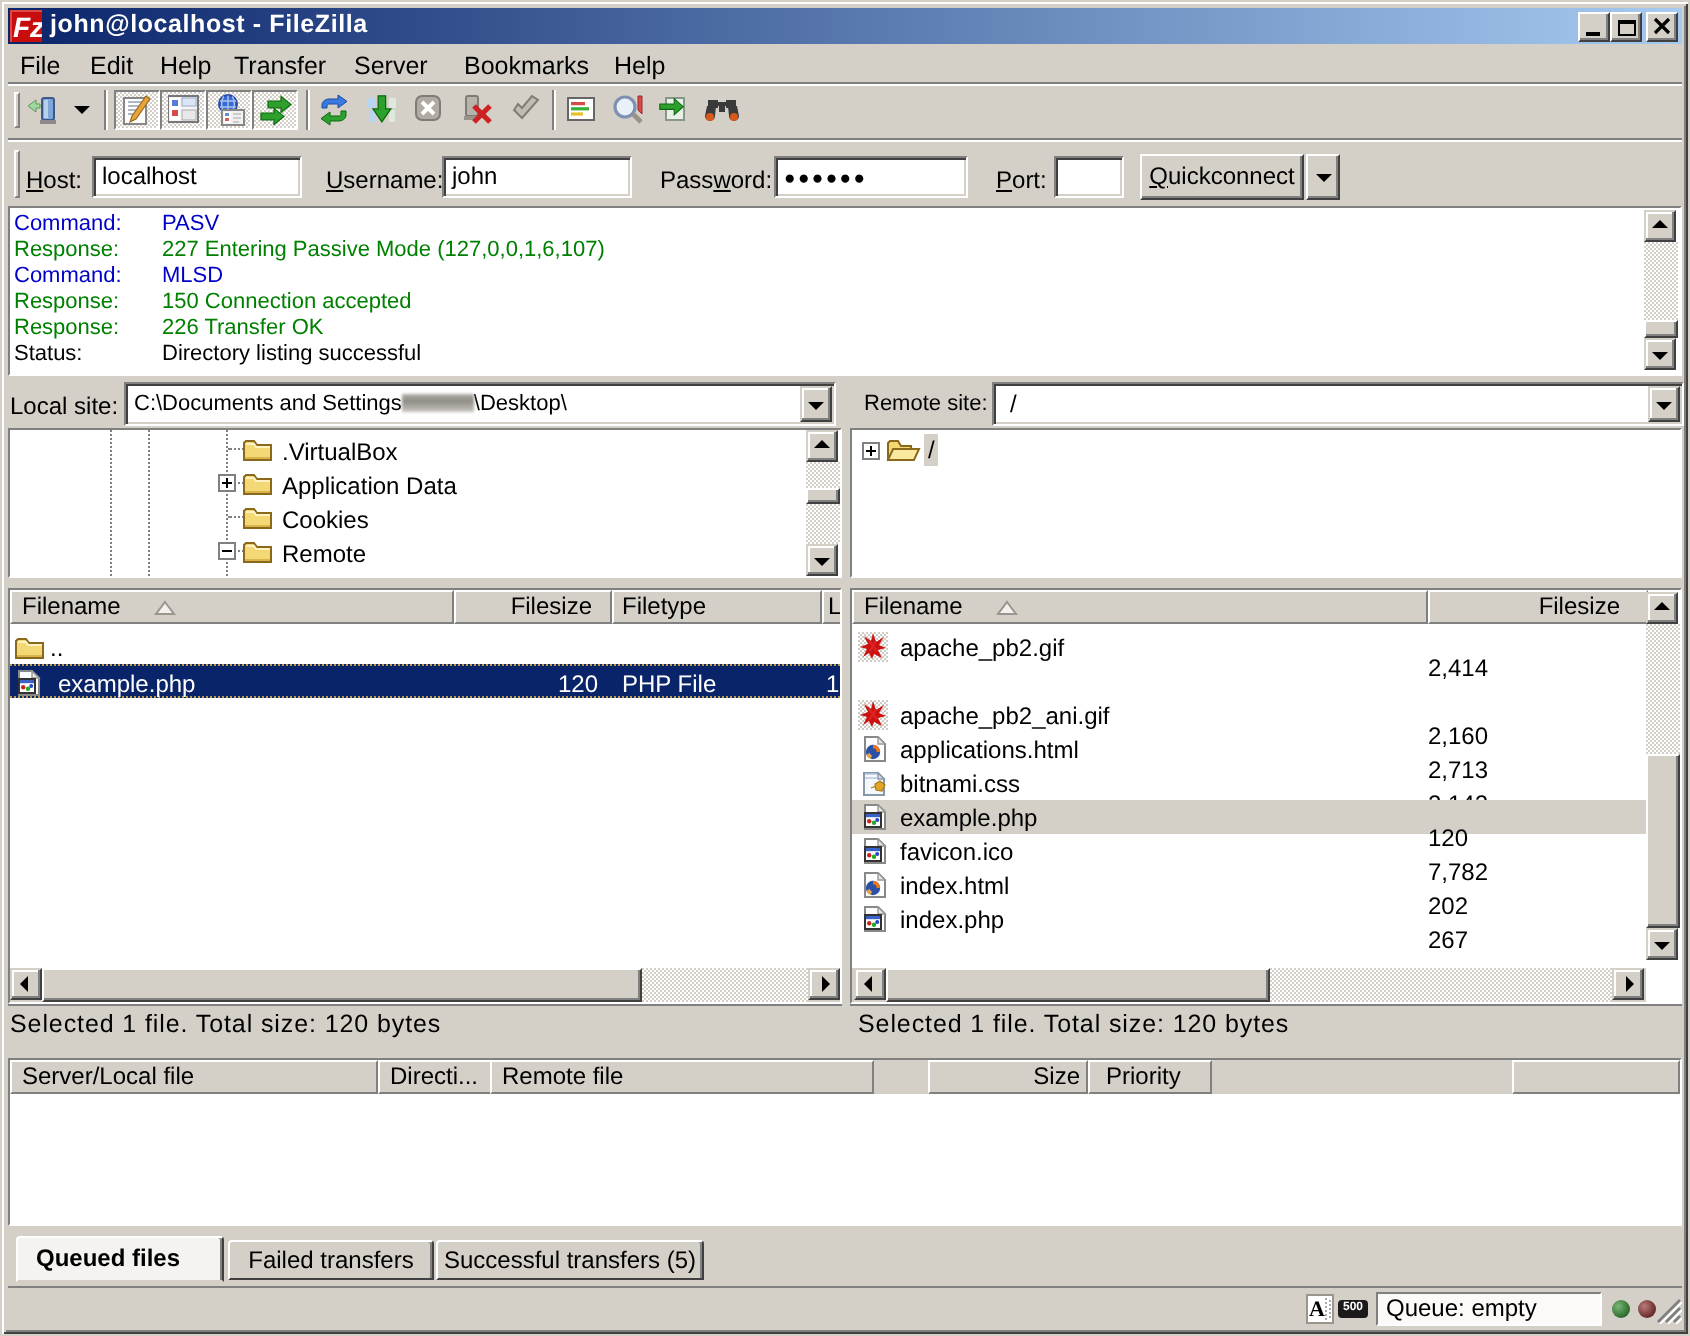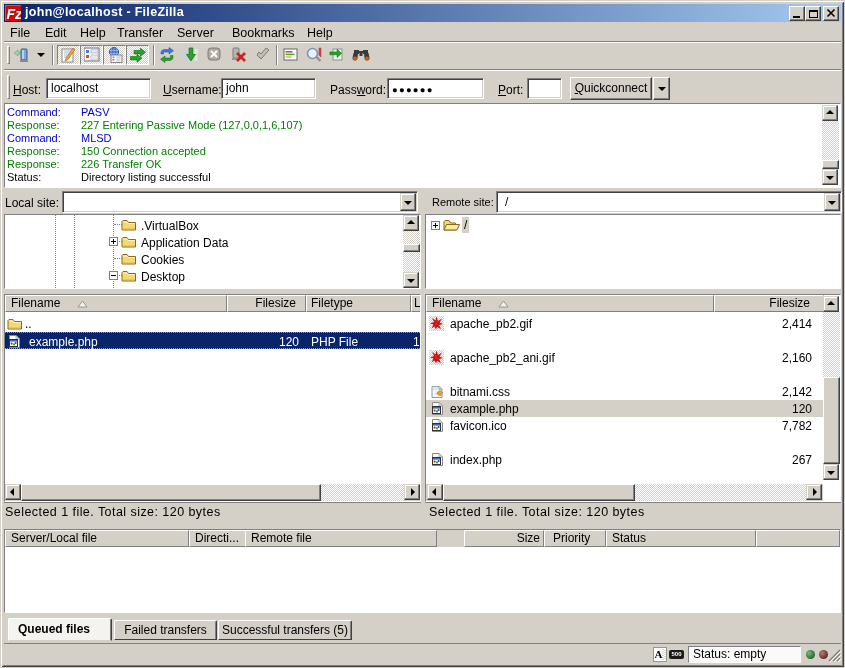--- a/index.html
+++ b/index.html
@@ -17,21 +17,21 @@
 .a-up{border-bottom:4px solid #000;border-top:none;margin-top:-2px}
 .a-dn{border-top:4px solid #000;border-bottom:none;margin-bottom:-2px}
 .a-lf{border-right:4px solid #000;border-left:none;margin-left:-2px}
 .a-rt{border-left:4px solid #000;border-right:none;margin-right:-2px}
 .hdrcell{position:absolute;top:0;height:17px;border-top:1px solid #fff;border-left:1px solid #fff;border-right:1px solid #808080;border-bottom:1px solid #808080;background:#d4d0c8;line-height:15px;padding-left:5px;overflow:hidden;white-space:nowrap}
 u{text-decoration:underline}
 .rrow{left:0;width:397px;height:17px}
 .ric{left:5px;top:2px}
 .ric2{position:absolute;left:3px;top:1px}
 .rname{position:absolute;left:24px;top:2px}
-.rsize{position:absolute;left:288px;top:2px;width:98px;text-align:right}
+.rsize{position:absolute;left:288px;top:12px;width:98px;}
 </style></head>
 <body>
 <svg width="0" height="0" style="position:absolute">
 <defs>
 <pattern id="checker" width="2" height="2" patternUnits="userSpaceOnUse">
         <rect width="2" height="2" fill="#fdfdfd"></rect>
         <rect x="0" y="0" width="1" height="1" fill="#cfccc6"></rect>
         <rect x="1" y="1" width="1" height="1" fill="#cfccc6"></rect>
       </pattern>
 <g id="sym-folder">
@@ -257,20 +257,21 @@
     <div class="abs raised" style="left:0;top:55px;width:17px;height:9px"></div>
     <div class="sb-btn" style="left:0;top:64px">
         <div class="arrow a-dn"></div>
       </div>
   </div>
 </div>
 
 <div class="abs" id="localsiterow" style="left:4px;top:191px;width:417px;height:23px">
   <div class="abs" style="left:1px;top:5px">Local site:</div>
   <div class="abs sunken" style="left:58px;top:0;width:356px;height:22px">
+    <div class="abs" style="left:4px;top:4px;white-space:nowrap;font-size:11px">C:\Documents and Settings<span style="display:inline-block;width:36px;height:9px;background:linear-gradient(180deg,#b0aca6,#8f8b85 40%,#c9c5bf);filter:blur(0.7px);vertical-align:-1px"></span>\Desktop\</div>
     <div class="sb-btn" style="right:1px;top:1px;width:16px;height:18px">
         <div class="arrow a-dn"></div>
       </div>
   </div>
 </div>
 <div class="abs" id="remotesiterow" style="left:425px;top:191px;width:416px;height:23px">
   <div class="abs" style="left:7px;top:5px;font-size:11px">Remote site:</div>
   <div class="abs sunken" style="left:71px;top:0;width:346px;height:22px">
     <div class="abs" style="left:8px;top:3px">/</div>
     <div class="sb-btn" style="right:1px;top:1px;width:16px;height:18px">
@@ -301,21 +302,21 @@
   <svg class="abs" style="left:116px;top:37px" width="16" height="13">
       <use href="#sym-folder"></use>
     </svg>
     <div class="abs" style="left:136px;top:38px">Cookies</div>
   <svg class="abs" style="left:104px;top:56px" width="9" height="9">
       <use href="#sym-minus"></use>
     </svg>
   <svg class="abs" style="left:116px;top:54px" width="16" height="13">
       <use href="#sym-folder"></use>
     </svg>
-    <div class="abs" style="left:136px;top:55px">Desktop</div>
+    <div class="abs" style="left:136px;top:55px">Remote</div>
   <div class="abs" style="right:0;top:0;width:17px;height:73px">
     <div class="sb-btn" style="left:0;top:0">
         <div class="arrow a-up"></div>
       </div>
     <div class="abs dither" style="left:0;top:16px;width:17px;height:13px"></div>
     <div class="abs raised" style="left:0;top:29px;width:17px;height:8px"></div>
     <div class="abs dither" style="left:0;top:37px;width:17px;height:20px"></div>
     <div class="sb-btn" style="left:0;top:57px">
         <div class="arrow a-dn"></div>
       </div>
@@ -380,40 +381,54 @@
       <span class="rname">apache_pb2.gif</span>
       <span class="rsize">2,414</span>
     </div>
   <div class="abs rrow" style="top:54px">
       <svg class="abs ric2" width="15" height="15">
         <use href="#sym-red"></use>
       </svg>
       <span class="rname">apache_pb2_ani.gif</span>
       <span class="rsize">2,160</span>
     </div>
+  <div class="abs rrow" style="top:71px">
+      <svg class="abs ric" width="13" height="13">
+        <use href="#sym-ff"></use>
+      </svg>
+      <span class="rname">applications.html</span>
+      <span class="rsize">2,713</span>
+    </div>
   <div class="abs rrow" style="top:88px">
       <svg class="abs ric" width="13" height="13">
         <use href="#sym-css"></use>
       </svg>
       <span class="rname">bitnami.css</span>
       <span class="rsize">2,142</span>
     </div>
   <div class="abs rrow" style="top:105px;background:#d4d0c8">
       <svg class="abs ric" width="13" height="13">
         <use href="#sym-php"></use>
       </svg>
       <span class="rname">example.php</span>
       <span class="rsize">120</span>
     </div>
   <div class="abs rrow" style="top:122px">
       <svg class="abs ric" width="13" height="13">
         <use href="#sym-php"></use>
       </svg>
       <span class="rname">favicon.ico</span>
       <span class="rsize">7,782</span>
+    </div>
+  <div class="abs rrow" style="top:139px">
+      <svg class="abs ric" width="13" height="13">
+        <use href="#sym-ff"></use>
+      </svg>
+      <span class="rname">index.html</span>
+      <span class="rsize">202</span>
     </div>
   <div class="abs rrow" style="top:156px">
       <svg class="abs ric" width="13" height="13">
         <use href="#sym-php"></use>
       </svg>
       <span class="rname">index.php</span>
       <span class="rsize">267</span>
     </div>
   <div class="abs" style="left:397px;top:0;width:17px;height:189px">
     <div class="sb-btn" style="left:0;top:1px">
@@ -440,37 +455,36 @@
 <div class="abs" id="localstatus" style="left:4px;top:502px;width:417px;height:20px;border-top:1px solid #808080;line-height:19px;padding-left:1px;font-size:12.5px;letter-spacing:0.45px">Selected 1 file. Total size: 120 bytes</div>
 <div class="abs" id="remotestatus" style="left:425px;top:502px;width:416px;height:20px;border-top:1px solid #808080;line-height:19px;padding-left:4px;font-size:12.5px;letter-spacing:0.45px">Selected 1 file. Total size: 120 bytes</div>
 
 <div class="abs sunken2" id="queue" style="left:4px;top:529px;width:837px;height:84px;overflow:hidden">
   <div class="abs" style="left:0;top:0;width:835px;height:17px;background:#d4d0c8">
     <div class="hdrcell" style="left:0;width:184px">Server/Local file</div>
     <div class="hdrcell" style="left:184px;width:76px">Directi...</div>
     <div class="hdrcell" style="left:240px;width:192px">Remote file</div>
     <div class="hdrcell" style="left:459px;width:80px;text-align:right;padding-right:3px">Size</div>
     <div class="hdrcell" style="left:539px;width:62px;padding-left:8px">Priority</div>
-    <div class="hdrcell" style="left:601px;width:150px">Status</div>
     <div class="hdrcell" style="left:751px;width:84px"></div>
   </div>
 </div>
 <div class="abs" id="tabs" style="left:4px;top:616px;width:837px;height:27px">
   <div class="abs" style="left:4px;top:2px;width:104px;height:23px;background:#f4f3ef;border:1px solid;border-color:#fff #404040 #d4d0c8 #fff;box-shadow:inset -1px 0 0 #808080;border-radius:2px 2px 0 0;font-weight:bold;text-align:left;padding-left:9px;line-height:21px">Queued files</div>
   <div class="abs" style="left:110px;top:4px;width:103px;height:20px;background:#d4d0c8;border:1px solid;border-color:#fff #404040 #404040 #fff;box-shadow:inset -1px 0 0 #808080;border-radius:2px 2px 0 0;text-align:center;line-height:19px">Failed transfers</div>
   <div class="abs" style="left:214px;top:4px;width:134px;height:20px;background:#d4d0c8;border:1px solid;border-color:#fff #404040 #404040 #fff;box-shadow:inset -1px 0 0 #808080;border-radius:2px 2px 0 0;text-align:center;line-height:19px">Successful transfers (5)</div>
 </div>
 
 <div class="abs" id="bottombar" style="left:4px;top:643px;width:837px;height:21px;border-top:1px solid #808080;box-shadow:0 -2px 0 #d4d0c8">
   <svg class="abs" style="left:649px;top:3px" width="14" height="15">
       <rect x="0.5" y="0.5" width="13" height="14" fill="#fff" stroke="#9a968e"></rect>
       <text x="1.5" y="11" font-family="Liberation Serif" font-weight="bold" font-size="11" fill="#000">A</text>
       <path d="M10 2 v11 M12 3 v9" stroke="#aaa" stroke-width="1" stroke-dasharray="1 1"></path>
     </svg>
   <div class="abs" style="left:665px;top:6px;width:15px;height:9px;background:#1a1a1a;border-radius:2px;color:#fff;font-size:6px;font-weight:bold;text-align:center;line-height:9px;letter-spacing:0">500</div>
-  <div class="abs" style="left:684px;top:2px;width:113px;height:17px;border:1px solid;border-color:#808080 #fff #fff #808080;background:#fbfaf8;line-height:15px;padding-left:4px">Status: empty</div>
+  <div class="abs" style="left:684px;top:2px;width:113px;height:17px;border:1px solid;border-color:#808080 #fff #fff #808080;background:#fbfaf8;line-height:15px;padding-left:4px">Queue: empty</div>
   <div class="abs" style="left:802px;top:6px;width:9px;height:9px;border-radius:50%;background:radial-gradient(circle at 35% 35%,#7ab87a,#2a6a2a 70%,#1a4a1a)"></div>
   <div class="abs" style="left:815px;top:6px;width:9px;height:9px;border-radius:50%;background:radial-gradient(circle at 35% 35%,#b87a7a,#6a2a2a 70%,#4a1a1a)"></div>
   <svg class="abs" style="left:824px;top:5px" width="13" height="13">
       <path d="M12 1 L1 12 M12 5 L5 12 M12 9 L9 12" stroke="#808080" stroke-width="1.4"></path>
       <path d="M13 2 L2 13 M13 6 L6 13 M13 10 L10 13" stroke="#fff" stroke-width="1"></path>
     </svg>
 </div>
 
 </body></html>

